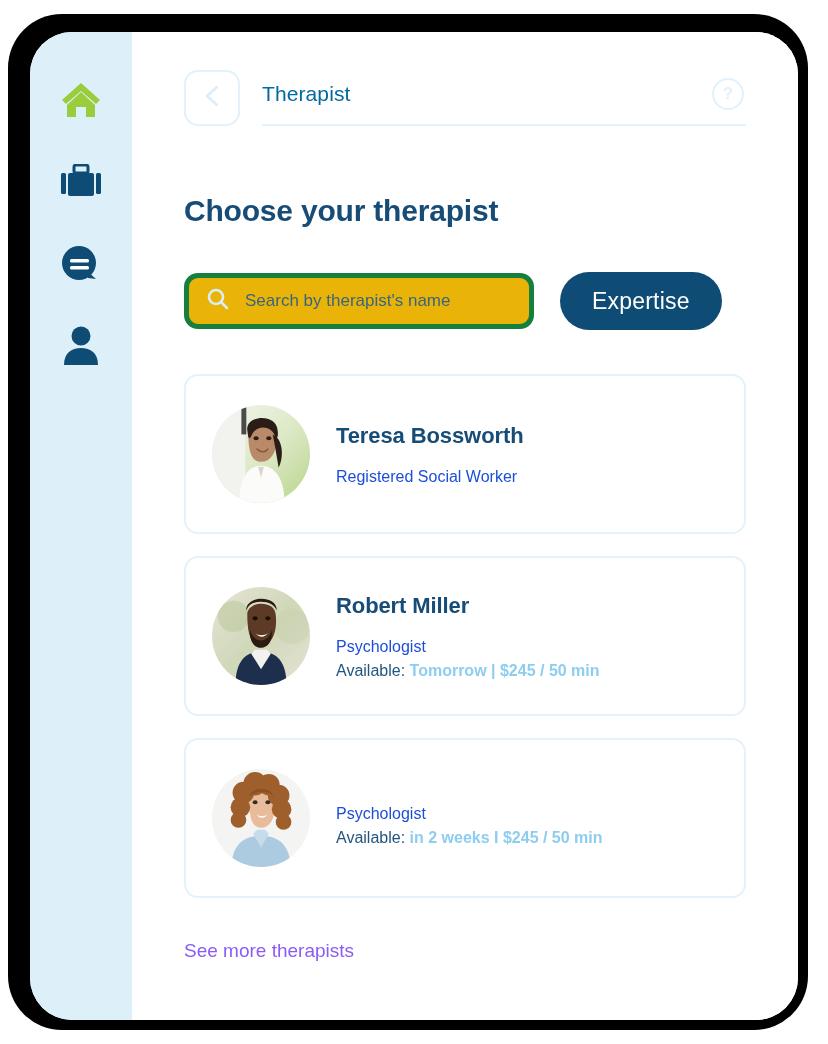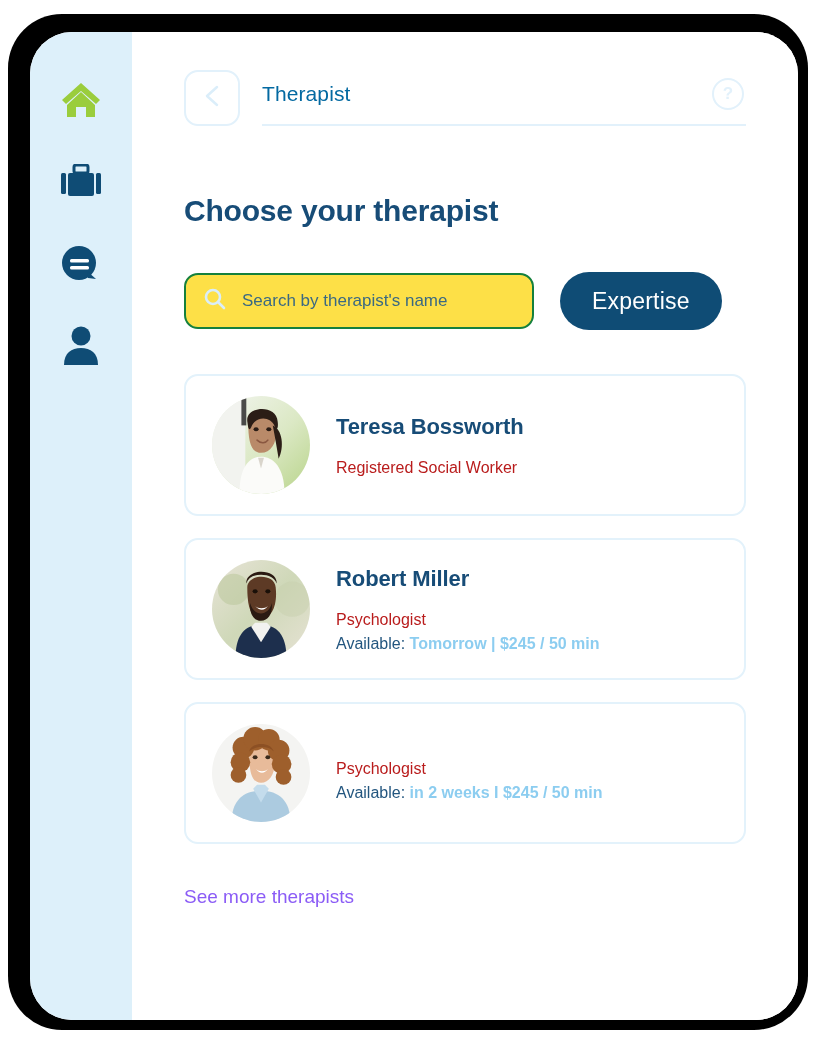--- a/index.html
+++ b/index.html
@@ -130,27 +130,27 @@
   .search-row {
     margin-top: 44px;
     display: flex;
     align-items: center;
     gap: 26px;
   }
 
   .search-box {
     flex: 0 0 350px;
     height: 56px;
-    border: 2px solid #15803d;
+    border: 5px solid #15803d;
     border-radius: 14px;
     display: flex;
     align-items: center;
     padding: 0 18px;
     gap: 16px;
-    background: #fde047;
+    background: #eab308;
     cursor: text;
   }
 
   .search-placeholder {
     font-size: 17px;
     color: #2a5f88;
     opacity: .92;
   }
 
   .expertise-button {
@@ -168,21 +168,21 @@
 
   
   .card-list {
     margin-top: 44px;
     display: flex;
     flex-direction: column;
     gap: 22px;
   }
 
   .therapist-card {
-    height: 142px;
+    height: 160px;
     border: 2px solid #e3f2fb;
     border-radius: 14px;
     background: #ffffff;
     display: flex;
     align-items: center;
     padding: 0 26px;
     gap: 26px;
     cursor: pointer;
   }
 
@@ -201,21 +201,21 @@
 
   .therapist-name {
     font-size: 22px;
     font-weight: bold;
     color: #174c77;
     letter-spacing: -.1px;
   }
 
   .therapist-role {
     font-size: 16px;
-    color: #b91c1c;
+    color: #1d4ed8;
     margin-top: 16px;
   }
 
   .availability-line {
     font-size: 16px;
     color: #23567f;
     margin-top: 3px;
   }
 
   .availability-value {

